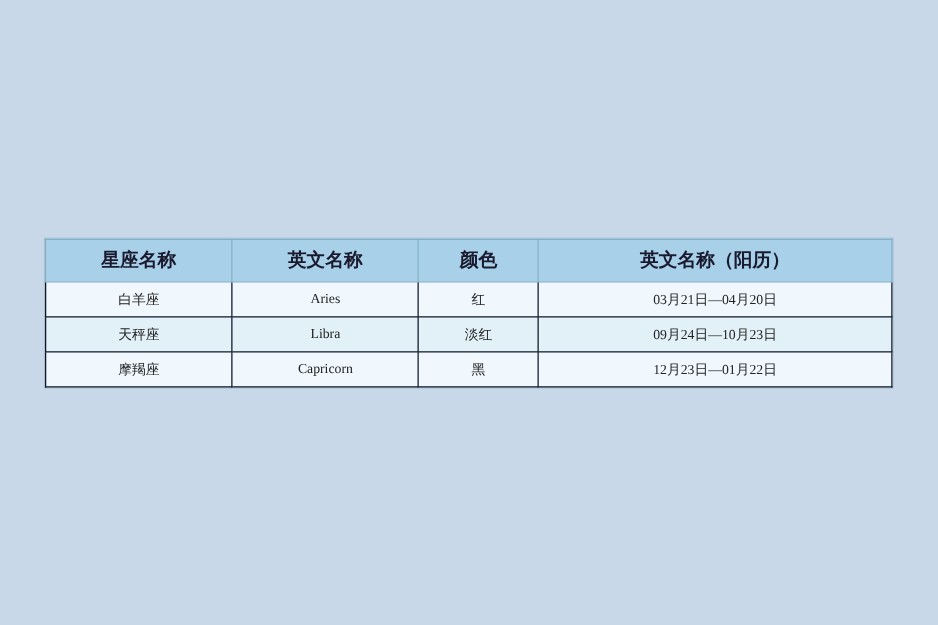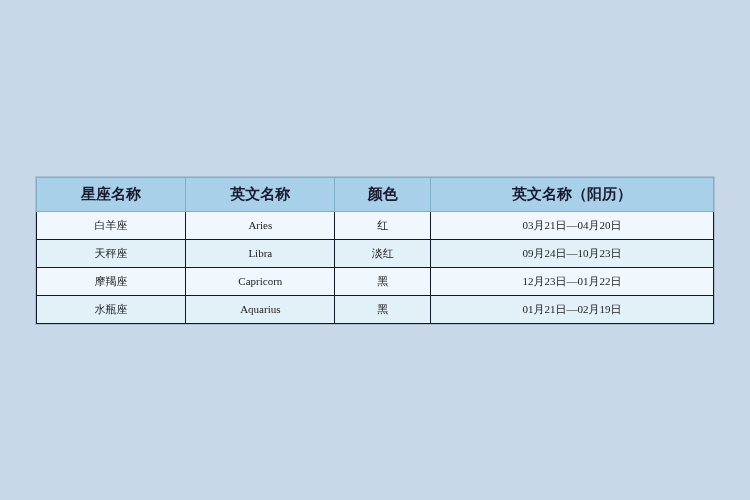--- a/index.html
+++ b/index.html
@@ -83,21 +83,15 @@
           <td>Libra</td>
           <td>淡红</td>
           <td>09月24日—10月23日</td>
         </tr>
         <tr>
           <td>摩羯座</td>
           <td>Capricorn</td>
           <td>黑</td>
           <td>12月23日—01月22日</td>
         </tr>
-        <tr>
-          <td>水瓶座</td>
-          <td>Aquarius</td>
-          <td>黑</td>
-          <td>01月21日—02月19日</td>
-        </tr>
       </tbody>
   </table>
 </div>
 
 </body></html>

